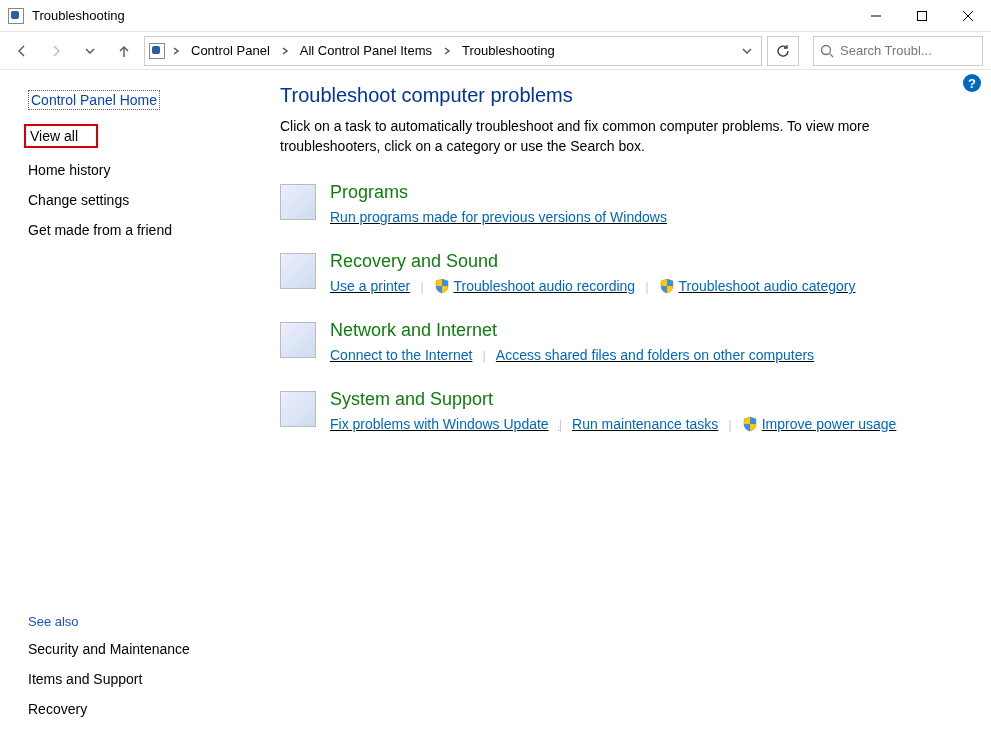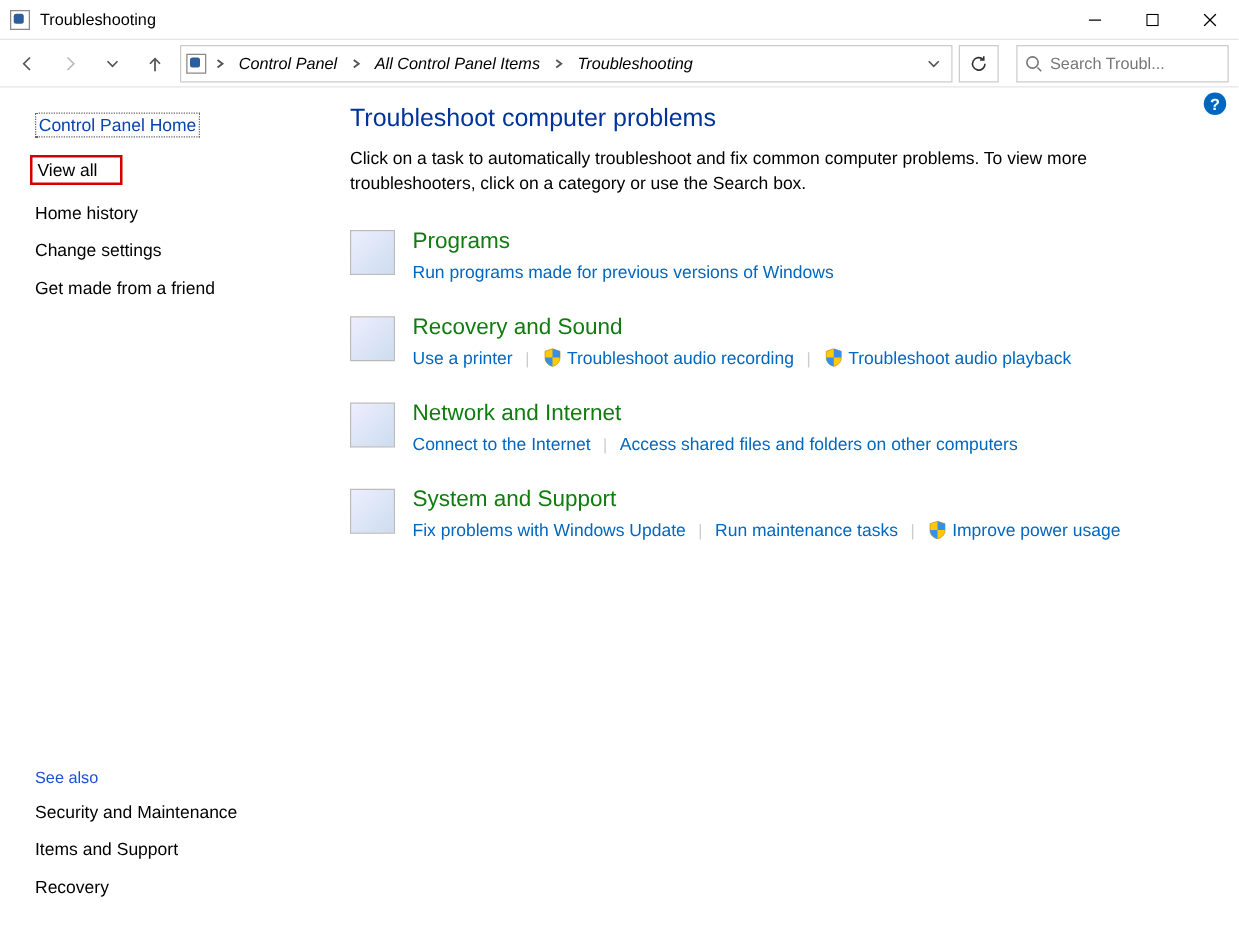--- a/index.html
+++ b/index.html
@@ -77,21 +77,20 @@
   }
   .addressbar .app-icon-sm::after {
     content: ""; position: absolute; left:2px; top:2px;
     width:8px; height:8px; background:#2a5e9e; border-radius:2px;
   }
   .crumb {
     padding: 0 6px;
     height: 28px;
     display: flex; align-items: center;
     white-space: nowrap;
-    font-style: italic;
   }
   .crumb-sep {
     display: flex; align-items: center; justify-content: center;
     width: 14px;
   }
   .crumb-sep svg { width: 8px; height: 8px; stroke:#555; stroke-width:1.5; fill:none; }
   .addr-spacer { flex:1; }
   .addr-dd { width:20px; display:flex; align-items:center; justify-content:center; }
   .addr-dd svg { width:10px; height:10px; stroke:#555; stroke-width:1.4; fill:none; }
   .refresh {
@@ -185,20 +184,21 @@
   .cat-body { flex:1; }
   .cat-title {
     color:#107c10;
     font-size:18px;
     font-weight:400;
     margin-bottom: 6px;
   }
   .cat-links {
     display:flex; flex-wrap:wrap; align-items:center;
     gap: 8px 0;
+    text-decoration: underline;
   }
   .cat-links a {
     color:#0067c0;
     text-decoration:none;
     font-size:14px;
     display:inline-flex; align-items:center;
   }
   .cat-links .sep {
     color:#ccc; margin: 0 10px;
   }
@@ -344,21 +344,21 @@
                 </svg>
                 <span>Troubleshoot audio recording</span>
               </a>
               <span class="sep">|</span>
               <a href="#">
                 <svg class="shield" viewBox="0 0 16 16">
                   <path d="M8 1 L14 3 V8 C14 12 11 14.5 8 15 C5 14.5 2 12 2 8 V3 Z" fill="#ffcb00" stroke="#c08000" stroke-width="0.5"></path>
                   <path d="M8 1 L14 3 V8 L8 8 Z" fill="#3a8ee6"></path>
                   <path d="M8 8 L8 15 C5 14.5 2 12 2 8 Z" fill="#3a8ee6"></path>
                 </svg>
-                <span>Troubleshoot audio playback</span>
+                <span>Troubleshoot audio category</span>
               </a>
             </div>
           </div>
         </div>
         <div class="category">
           <div class="cat-icon"></div>
           <div class="cat-body">
             <div class="cat-title">Network and Internet</div>
             <div class="cat-links">
               <a href="#">

